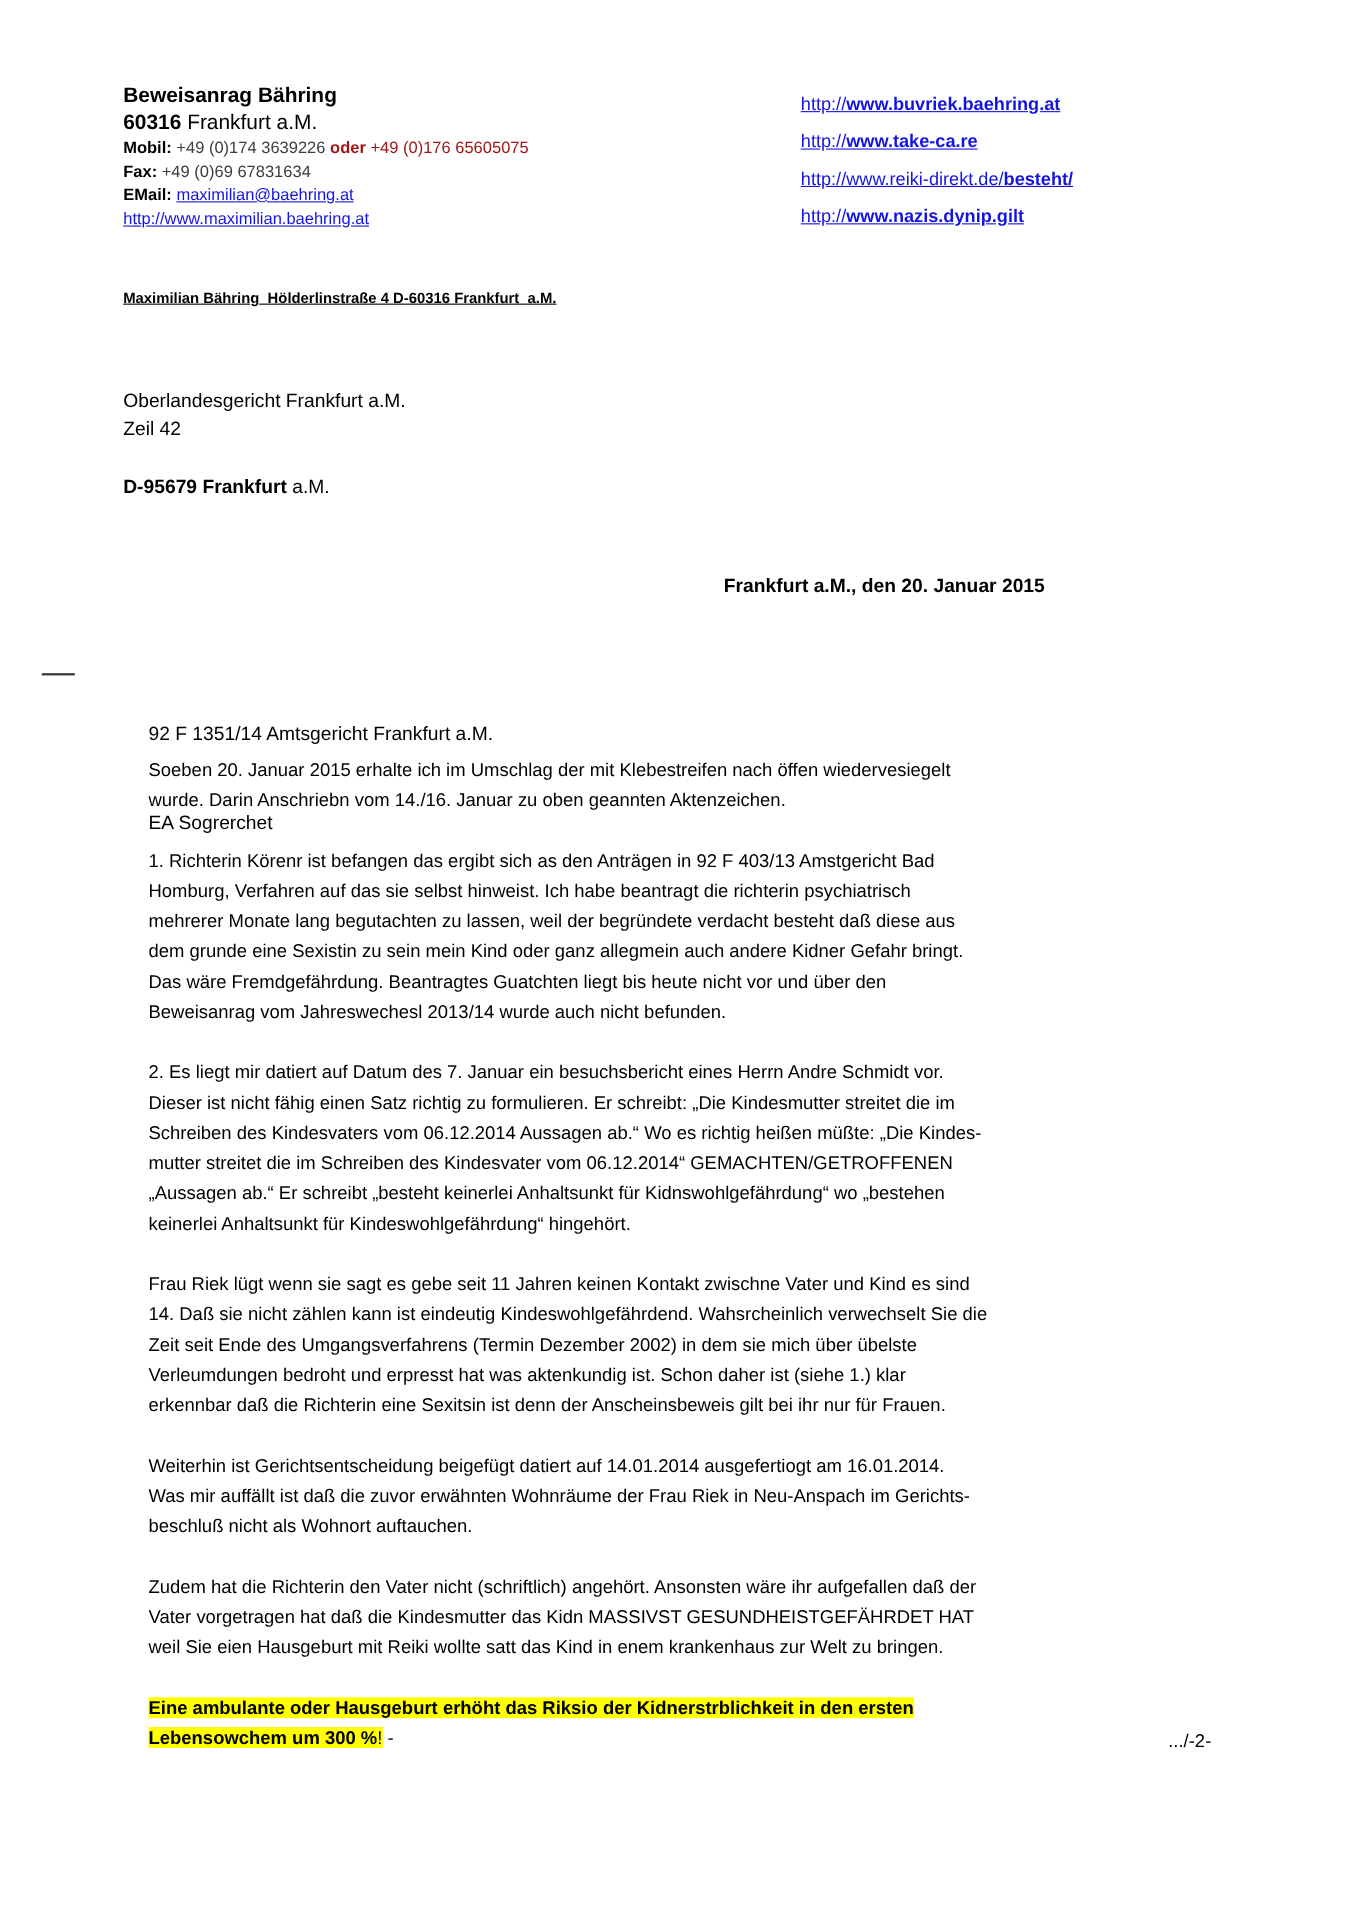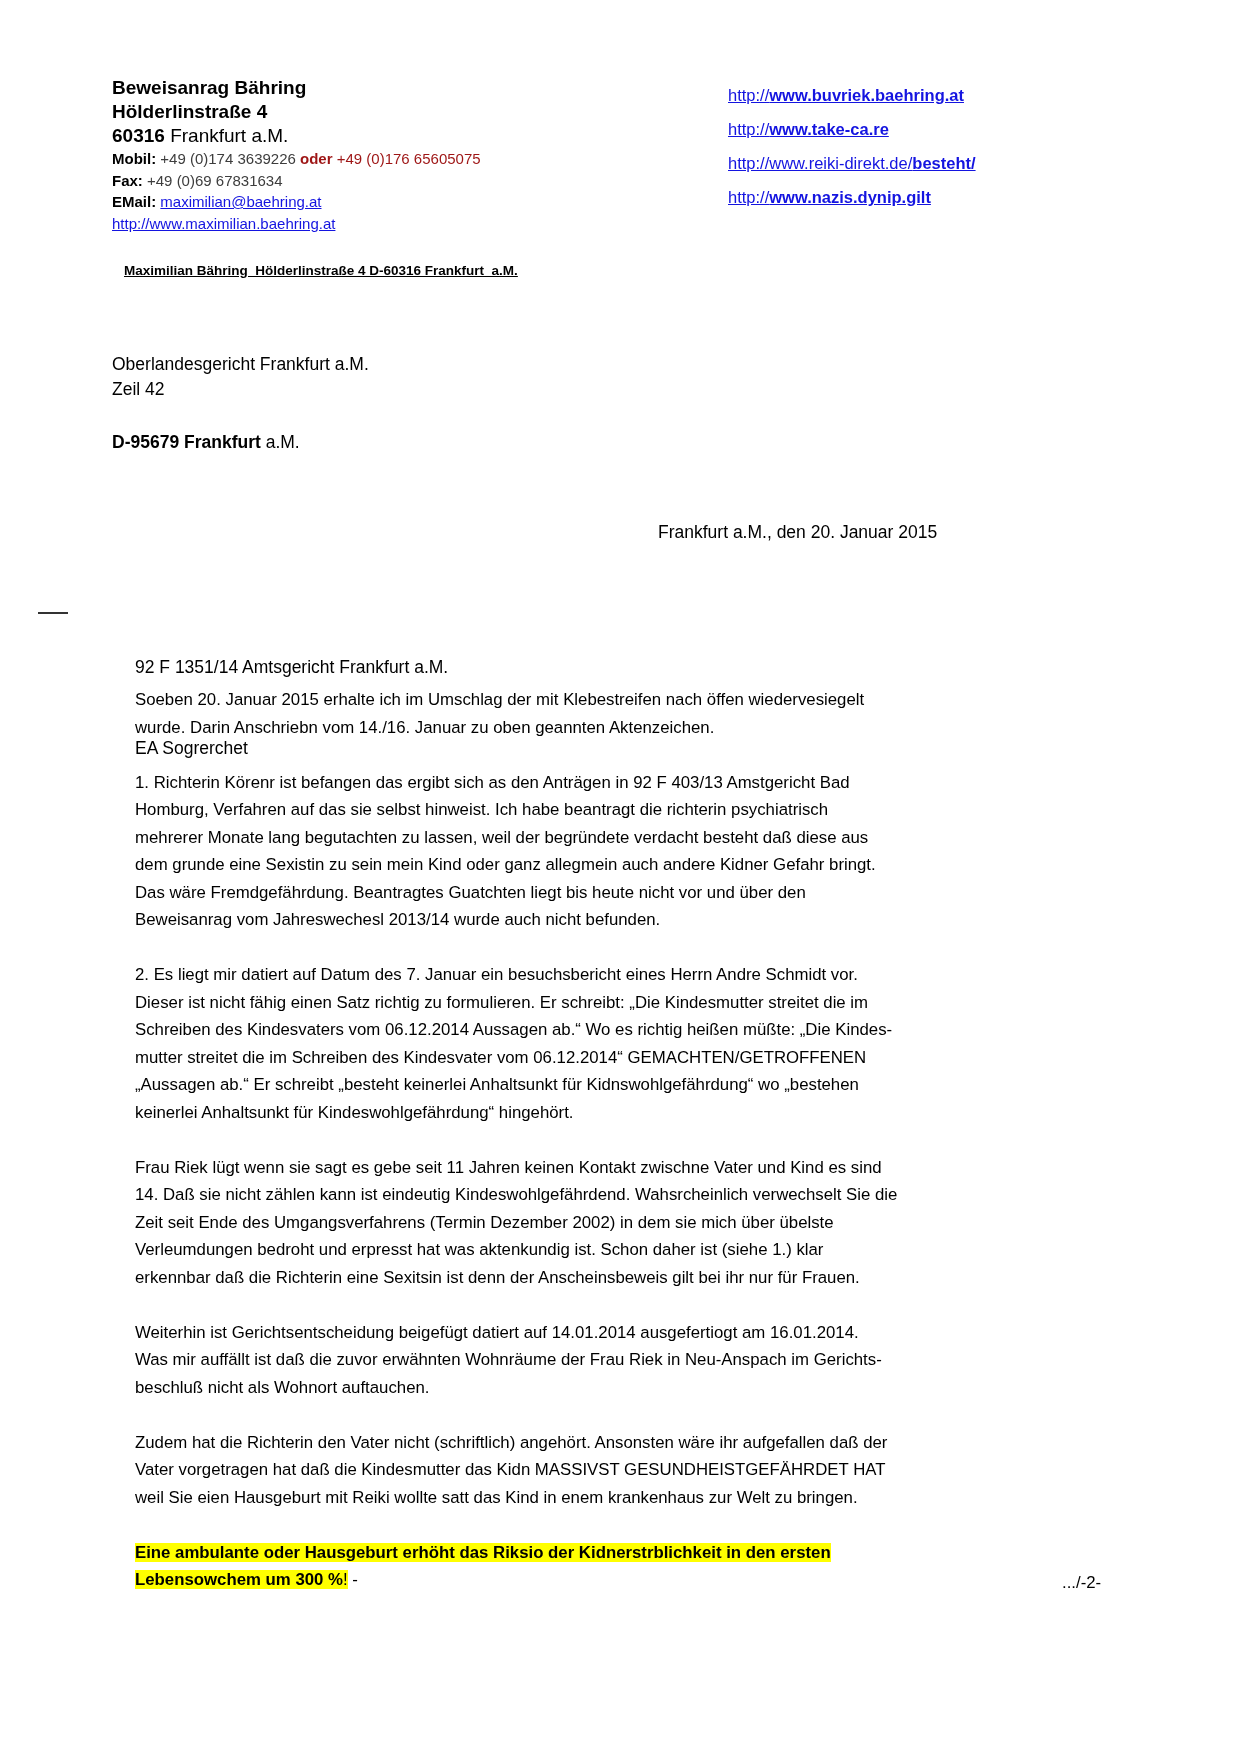--- a/index.html
+++ b/index.html
@@ -19,48 +19,47 @@
   .phone1,.fax-num{color:var(--phone_gray,#3d3d3d);}
   .dred{color:var(--dark_red,#9e1515);}
   a.doc-link,.doc-link{color:var(--link_blue,#1414e0);font-weight:normal;text-decoration:underline;cursor:pointer;}
 
   
   .lh-right{position:absolute;left:728px;top:84px;font-size:16.5px;}
   .ext-link{color:var(--link_blue,#1414e0);text-decoration:underline;line-height:22px;margin-bottom:12px;cursor:pointer;}
 
   
   .sender-line{
-    position:absolute;left:124px;top:263px;
+    position:absolute;left:112px;top:263px;
     font-size:13.5px;font-weight:bold;text-decoration:underline;white-space:pre;
   }
 
   
   .recipient{position:absolute;left:112px;top:352px;font-size:17.5px;line-height:25px;}
   .recipient .line3{margin-top:28px;}
 
-  .date-line{position:absolute;left:658px;top:522px;font-size:17.5px;}
+  .date-line{position:absolute;left:658px;top:522px;font-size:17.5px;font-weight:bold;}
 
   .margin-dash{position:absolute;left:38px;top:612px;width:30px;border-top:2px solid #333;}
   .reference{position:absolute;left:135px;top:600px;font-size:17.5px;line-height:27px;white-space:pre;}
 
   
   .body-text{position:absolute;left:135px;top:686px;width:1000px;font-size:16.8px;line-height:27.5px;}
   .body-text p{margin:0 0 27.5px 0;white-space:pre;}
   .hl{background:var(--highlight,#ffff00);font-weight:bold;}
   .hl-tail{background:var(--highlight,#ffff00);font-weight:normal;}
   .page-marker{position:absolute;left:1062px;top:1573px;font-size:16.8px;}
 </style>
 </head>
 <body>
 
 <div class="page">
 
   <div class="lh-left">
     <div class="lh-big bold">Beweisanrag Bähring</div>
-    <div class="lh-big bold">Hölderlinstraße 4</div>
     <div class="lh-big"><span class="bold">60316</span> <span>Frankfurt a.M.</span></div>
     <div class="lh-contact"><span class="bold">Mobil:</span> <span class="phone1">+49 (0)174 3639226</span> <span class="dred bold">oder</span> <span class="dred">+49 (0)176 65605075</span></div>
     <div class="lh-contact"><span class="bold">Fax:</span> <span class="fax-num">+49 (0)69 67831634</span></div>
     <div class="lh-contact"><span class="bold">EMail:</span> <span class="doc-link">maximilian@baehring.at</span></div>
     <div class="lh-contact"><span class="doc-link">http://www.maximilian.baehring.at</span></div>
   </div>
 
   <div class="lh-right">
     <div class="ext-link"><span>http://</span><span class="bold">www.buvriek.baehring.at</span></div>
     <div class="ext-link"><span>http://</span><span class="bold">www.take-ca.re</span></div>

